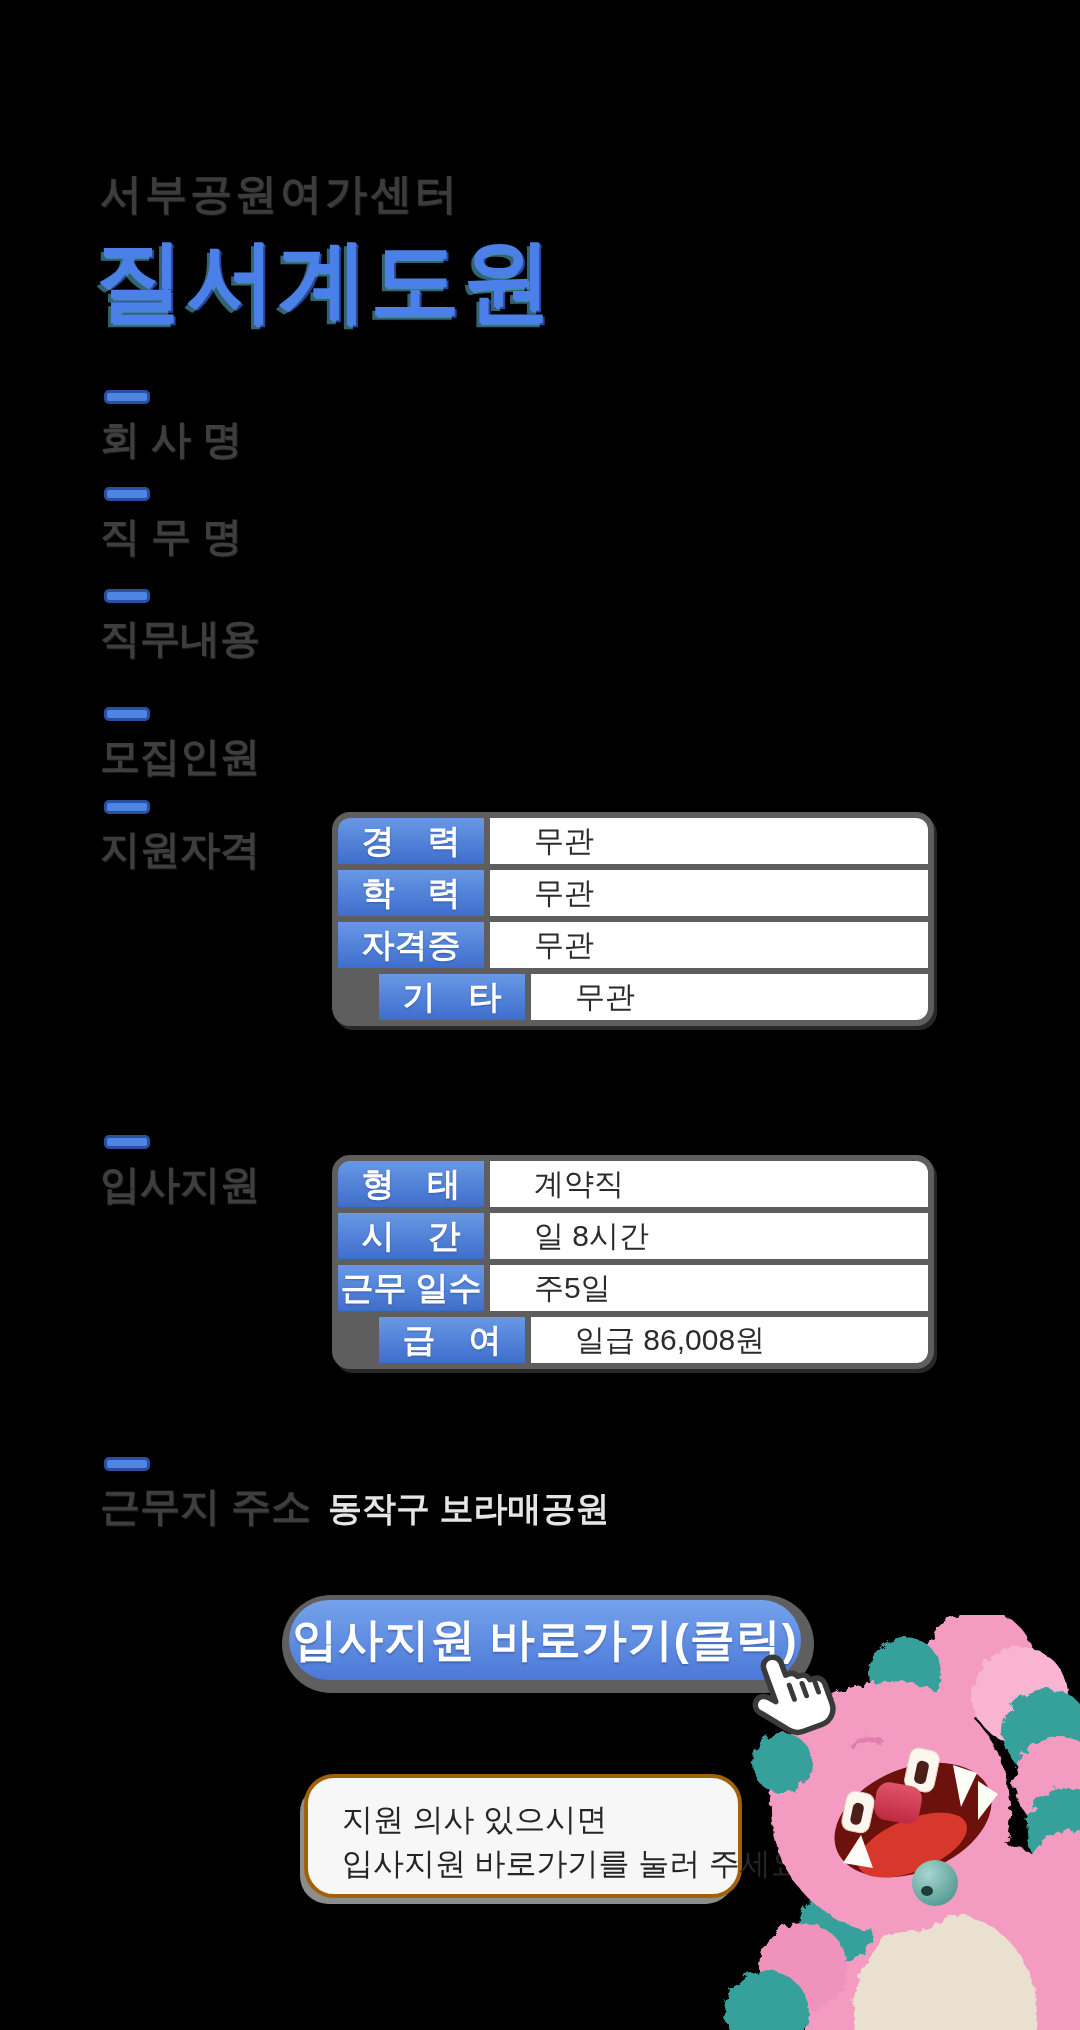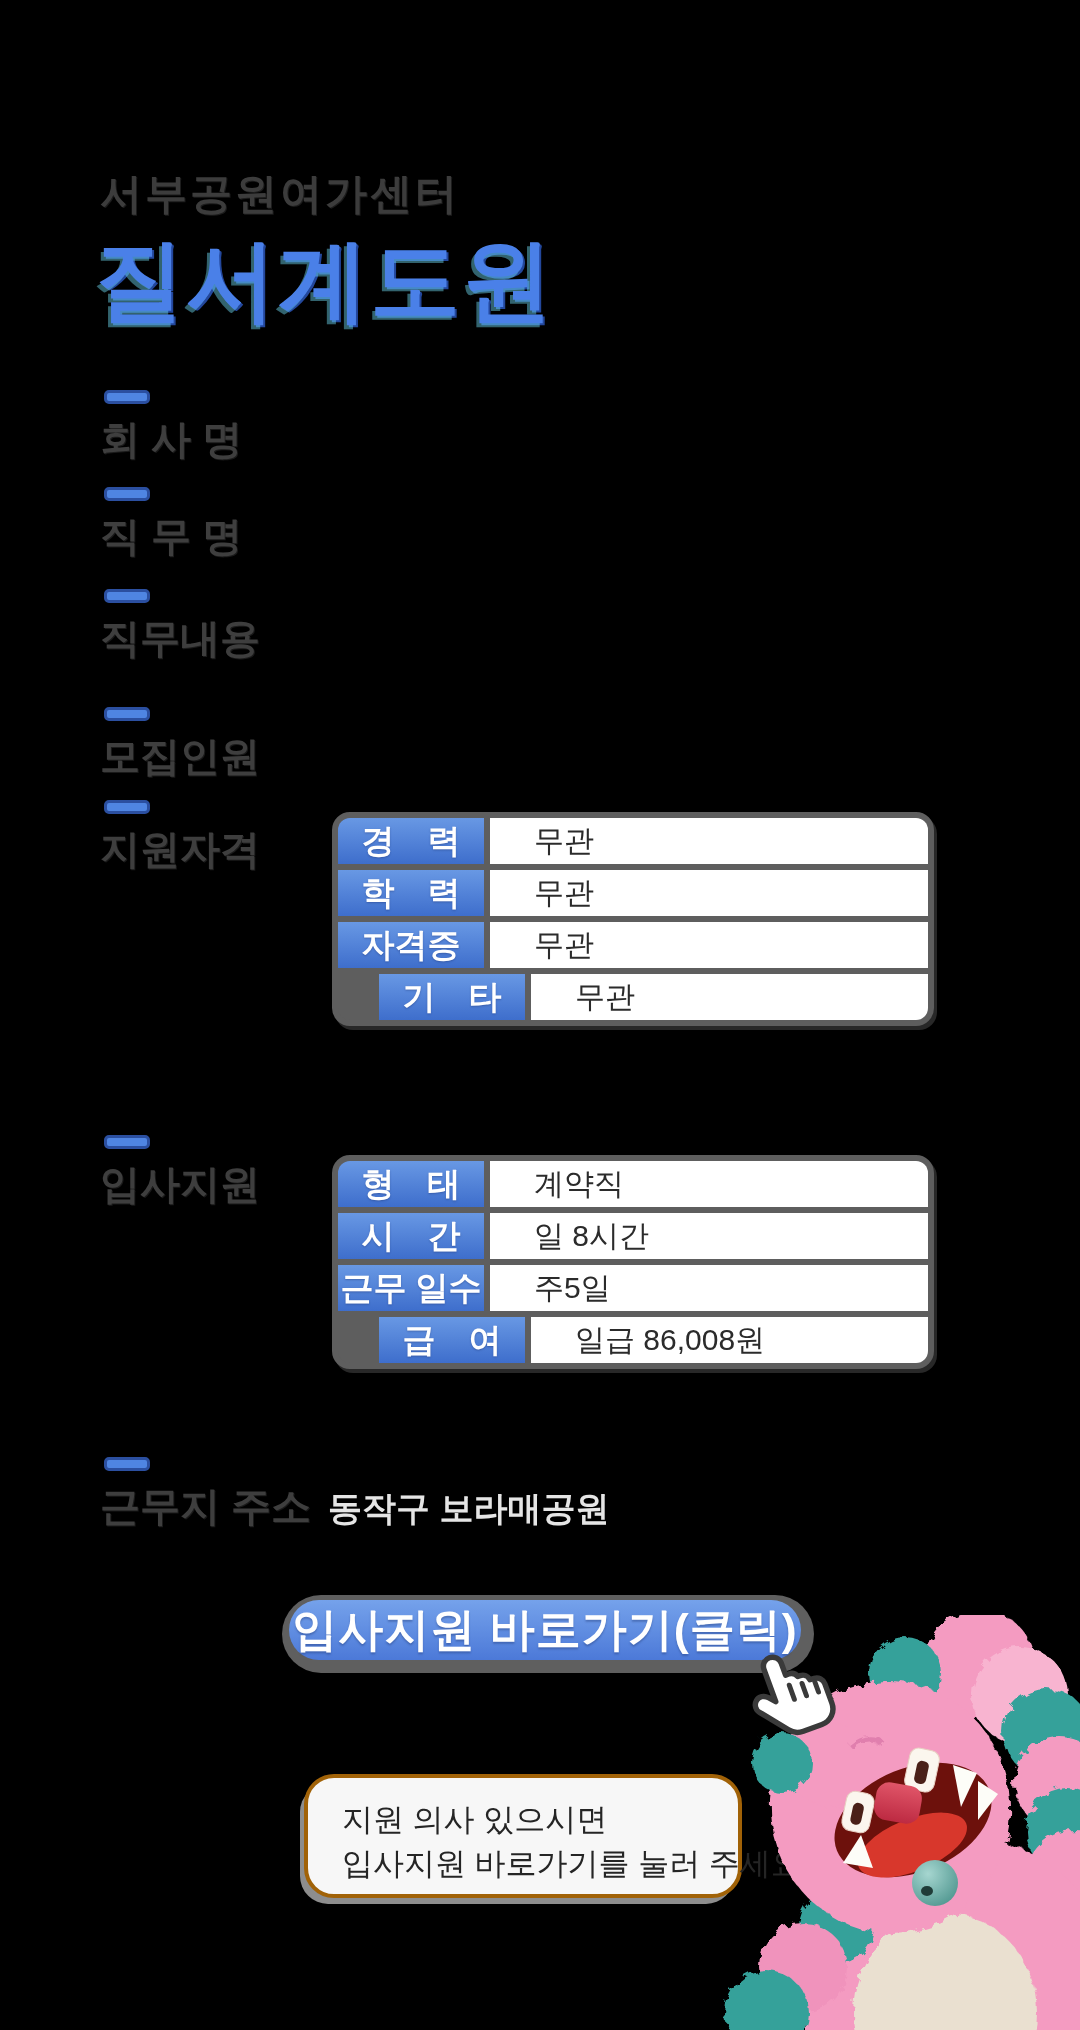--- a/index.html
+++ b/index.html
@@ -61,21 +61,21 @@
     color:#fff;font-size:33px;font-weight:800;white-space:pre;
     text-shadow:0 1px 2px rgba(30,50,110,.4);
   }
   .td{
     flex:1;background:#fff;display:flex;align-items:center;
     padding-left:44px;font-size:30px;font-weight:500;color:#2b2b2b;
     white-space:pre;
   }
   
   .cta-wrap{
-    position:absolute;left:282px;top:1595px;width:532px;height:78px;
+    position:absolute;left:282px;top:1595px;width:532px;height:98px;
     background:#5f5f5f;border-radius:56px;
   }
   .cta-btn{
     position:absolute;left:7px;top:5px;right:13px;bottom:13px;
     background:linear-gradient(180deg,#75a2eb 0%,#4c79d8 100%);
     border-radius:47px;display:flex;align-items:center;justify-content:center;
     cursor:pointer;
   }
   .cta-label{
     color:#fff;font-size:45px;font-weight:800;letter-spacing:1px;

